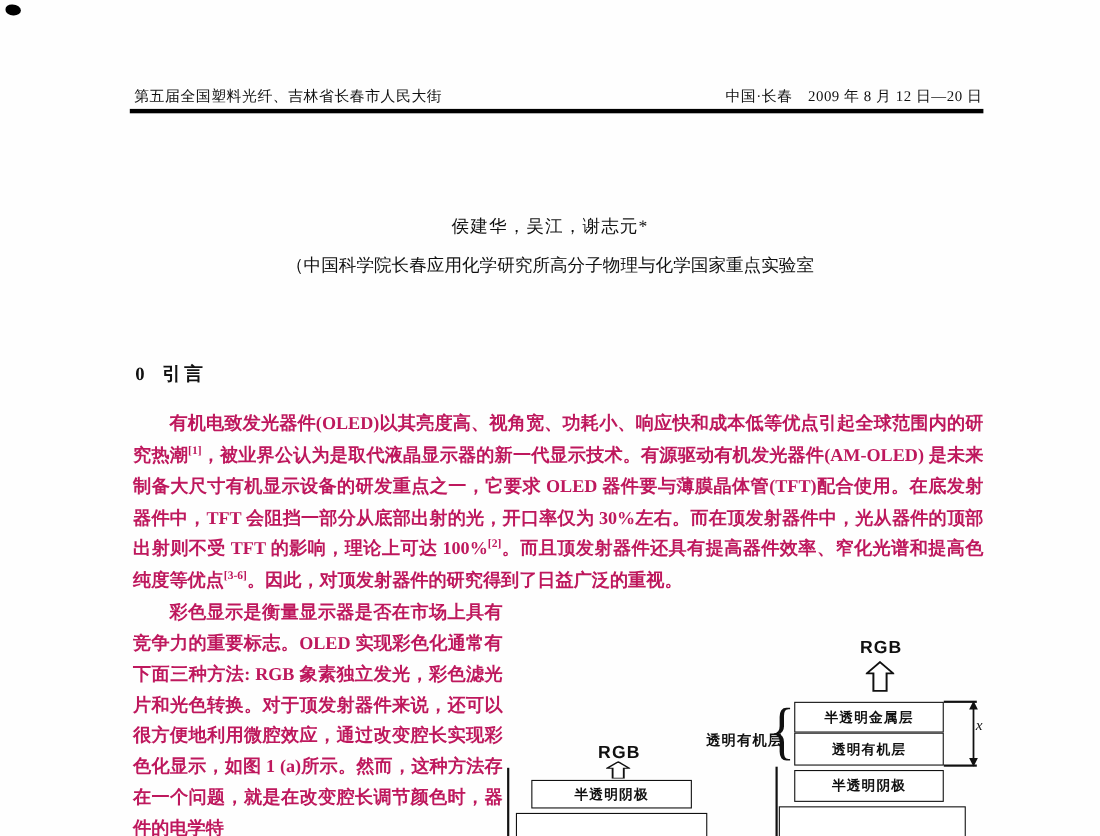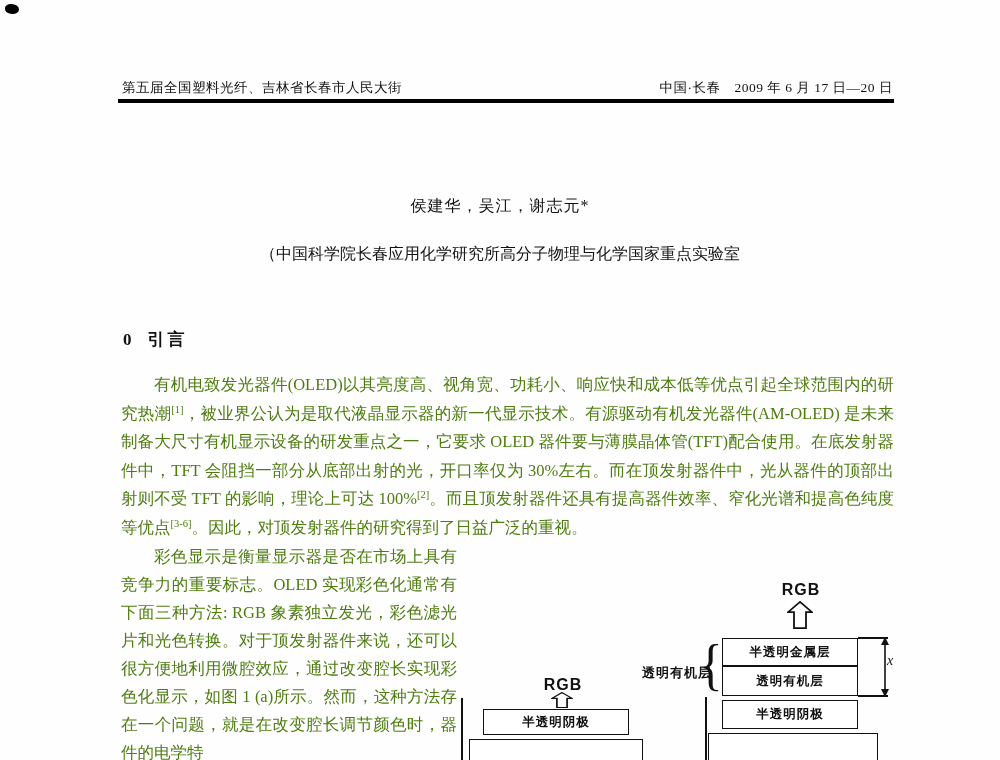--- a/index.html
+++ b/index.html
@@ -13,28 +13,28 @@
   .page { position:relative; width:1000px; height:760px; background:#fefefe; overflow:hidden; }
 
   .scan-artifact { position:absolute; left:5px; top:4px; width:14px; height:10px; background:#000; border-radius:45% 60% 50% 55%; }
 
   .header-row { position:absolute; left:122px; top:79px; width:771px; display:flex; justify-content:space-between; font-size:13.5px; letter-spacing:0.5px; white-space:nowrap; }
   .header-rule { position:absolute; left:118px; top:99px; width:776px; height:4px; background:#000; }
 
   .paper-title { position:absolute; left:0; top:132px; width:1000px; text-align:center; font-size:25px; font-weight:bold; letter-spacing:2px; }
   .authors { position:absolute; left:0; top:196px; width:1000px; text-align:center; font-size:16px; letter-spacing:1px; }
   .affil { position:absolute; left:0; width:1000px; text-align:center; font-size:16px; }
-  .affil1 { top:244px; }
+  .affil1 { top:231px; }
   .affil2 { top:261px; }
   .email  { top:291px; }
 
   .section-heading { position:absolute; left:123px; top:328px; font-size:17px; font-weight:bold; }
   .section-heading .sec-title { margin-left:16px; letter-spacing:3px; }
 
-  .para { font-size:16.5px; line-height:28.5px; text-align:justify; text-indent:2em; color:#4d7c0f; }
+  .para { font-size:16.5px; line-height:28.5px; text-align:justify; text-indent:2em; color:#be185d;font-weight:bold; }
   .p1 { position:absolute; left:121px; top:371px; width:773px; }
   .p2 { position:absolute; left:121px; top:543px; width:336px; line-height:28px; }
   sup { font-size:10.5px; vertical-align:super; line-height:0; }
 
   
   .figure { position:absolute; left:450px; top:545px; width:550px; height:215px; }
   .fig-abs { position:absolute; }
   .layer-box {
     position:absolute; border:1.6px solid #111; background:#fff;
     display:flex; align-items:center; justify-content:center;
@@ -51,21 +51,21 @@
 </style>
 </head>
 <body>
 
 <div class="page">
 
   <div class="scan-artifact"></div>
 
   <div class="header-row">
     <span>第五届全国塑料光纤、吉林省长春市人民大街</span>
-    <span>中国·长春　2009 年 6 月 17 日—20 日</span>
+    <span>中国·长春　2009 年 8 月 12 日—20 日</span>
   </div>
   <div class="header-rule"></div>
 
   <div class="authors">侯建华，吴江，谢志元*</div>
   <div class="affil affil1">（中国科学院长春应用化学研究所高分子物理与化学国家重点实验室</div>
 
   <div class="section-heading">
     <span class="sec-num">0</span><span class="sec-title">引言</span>
   </div>
 

